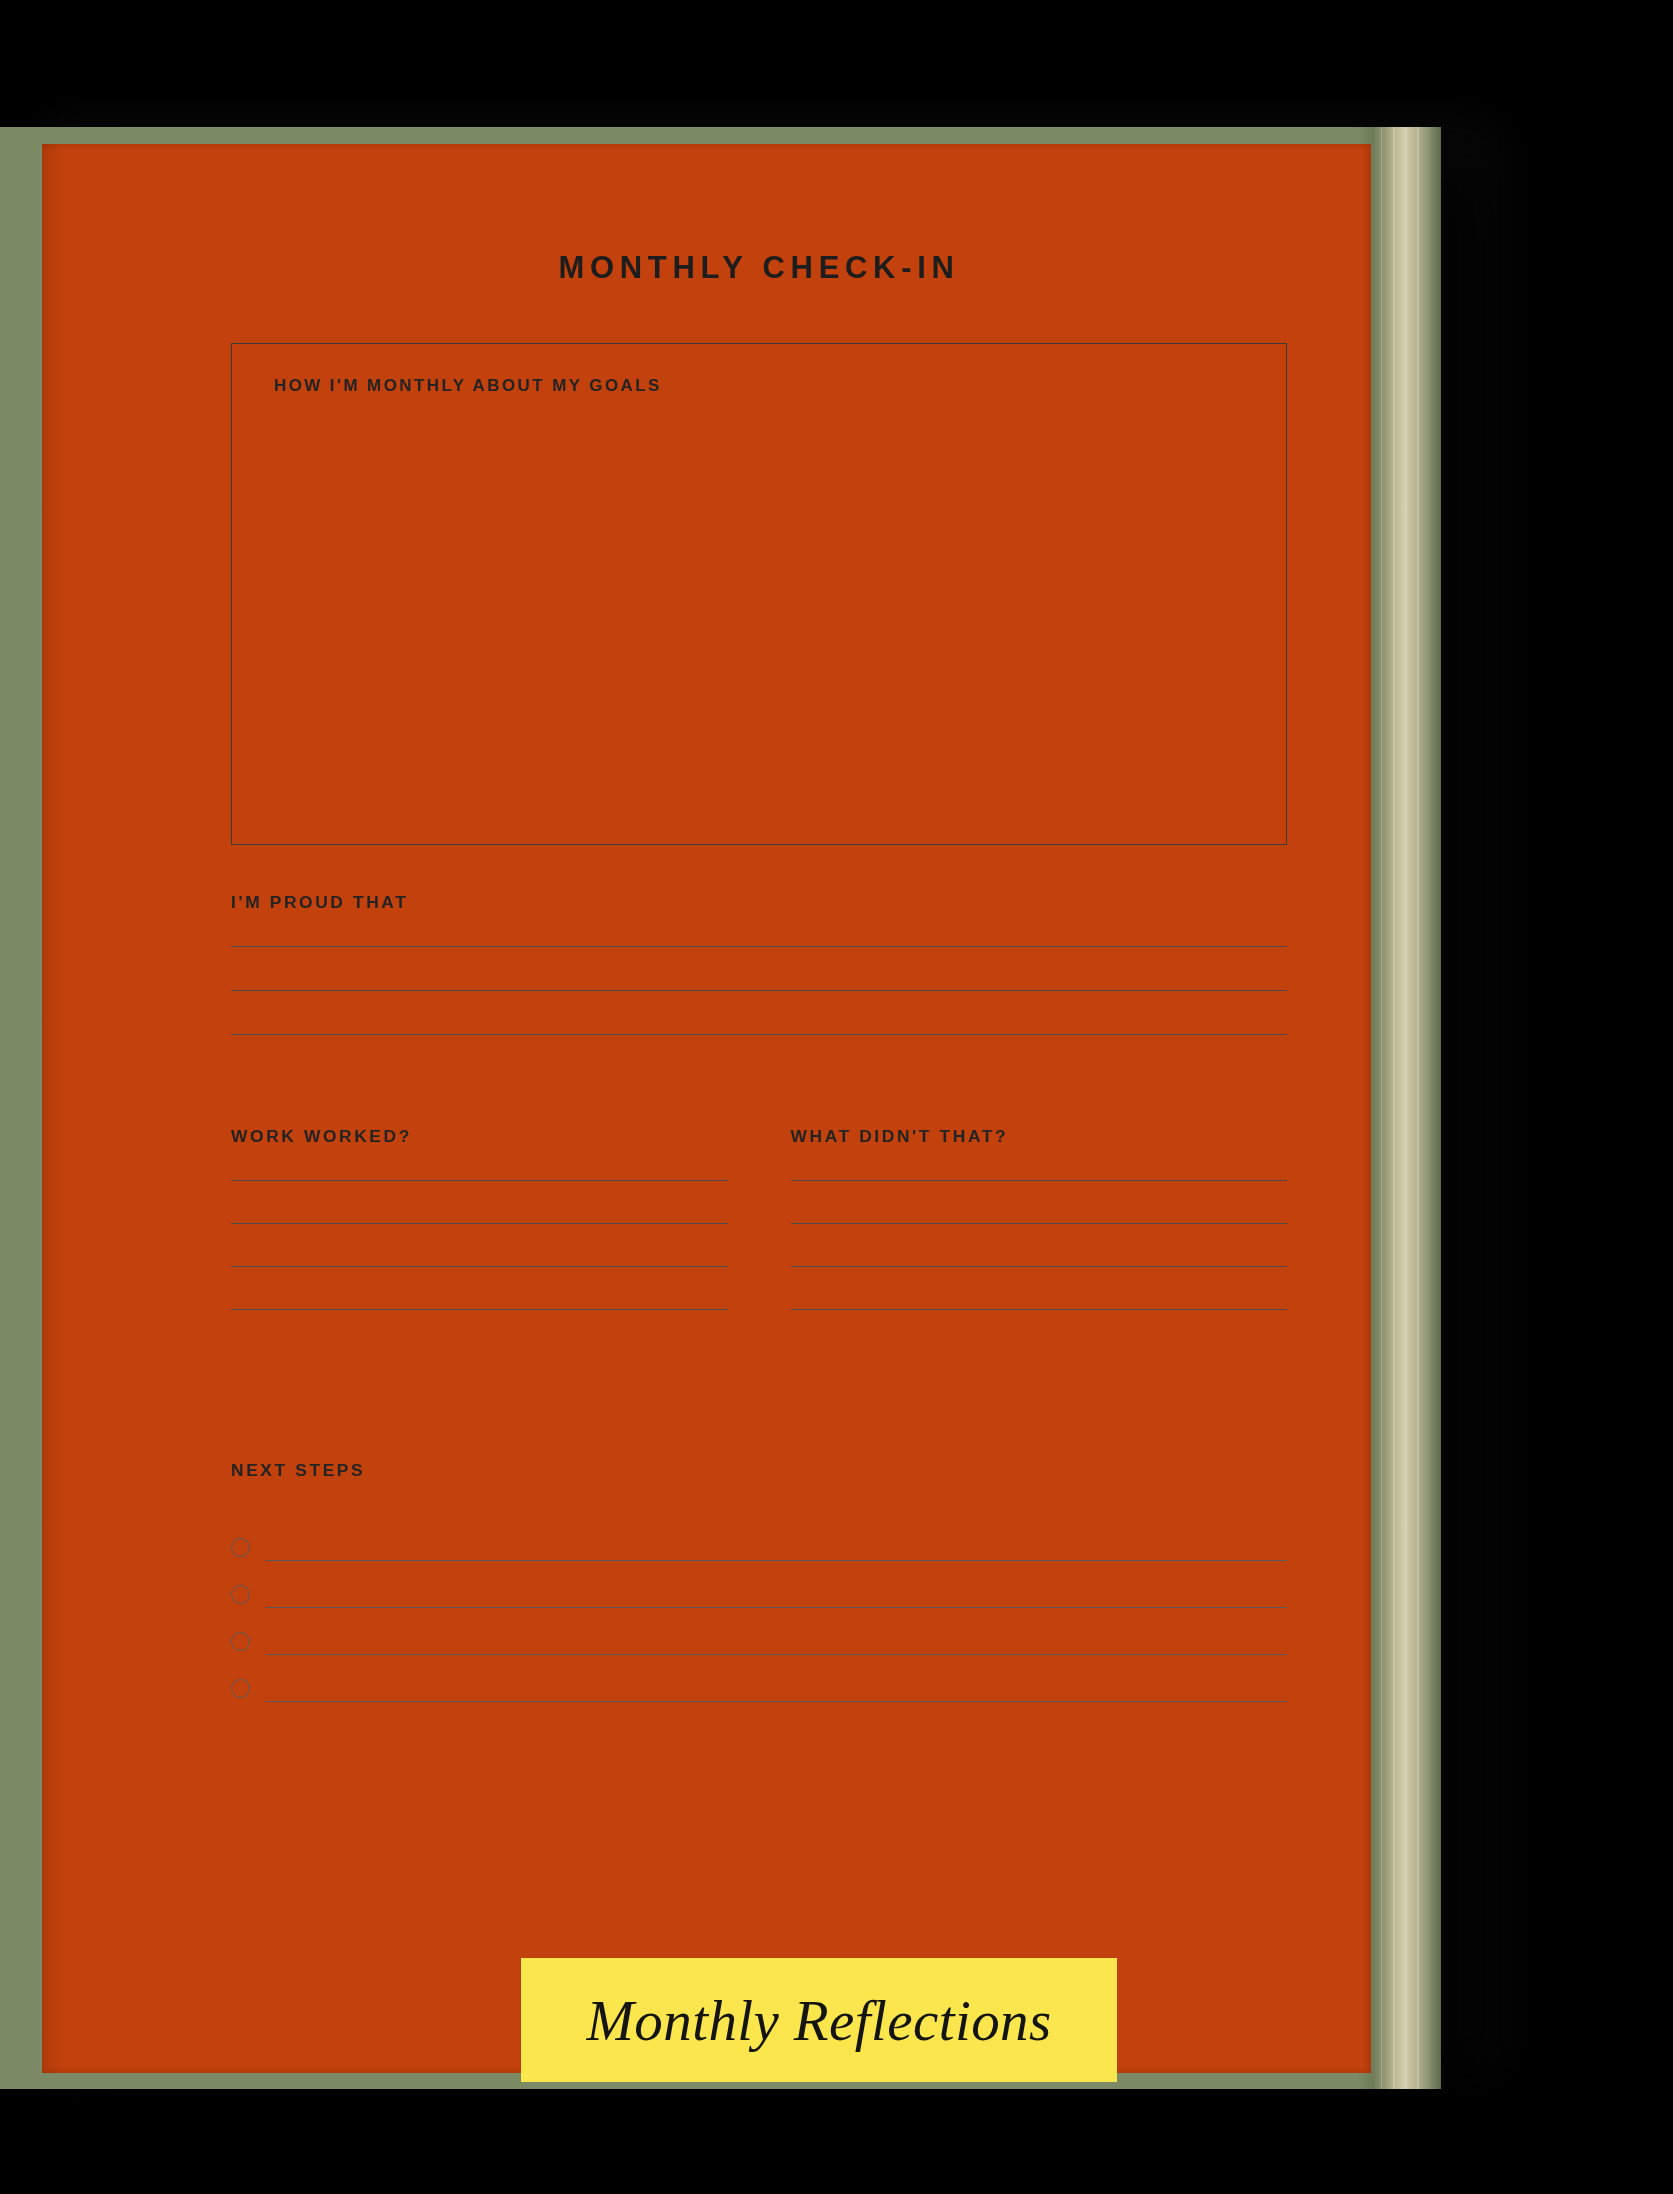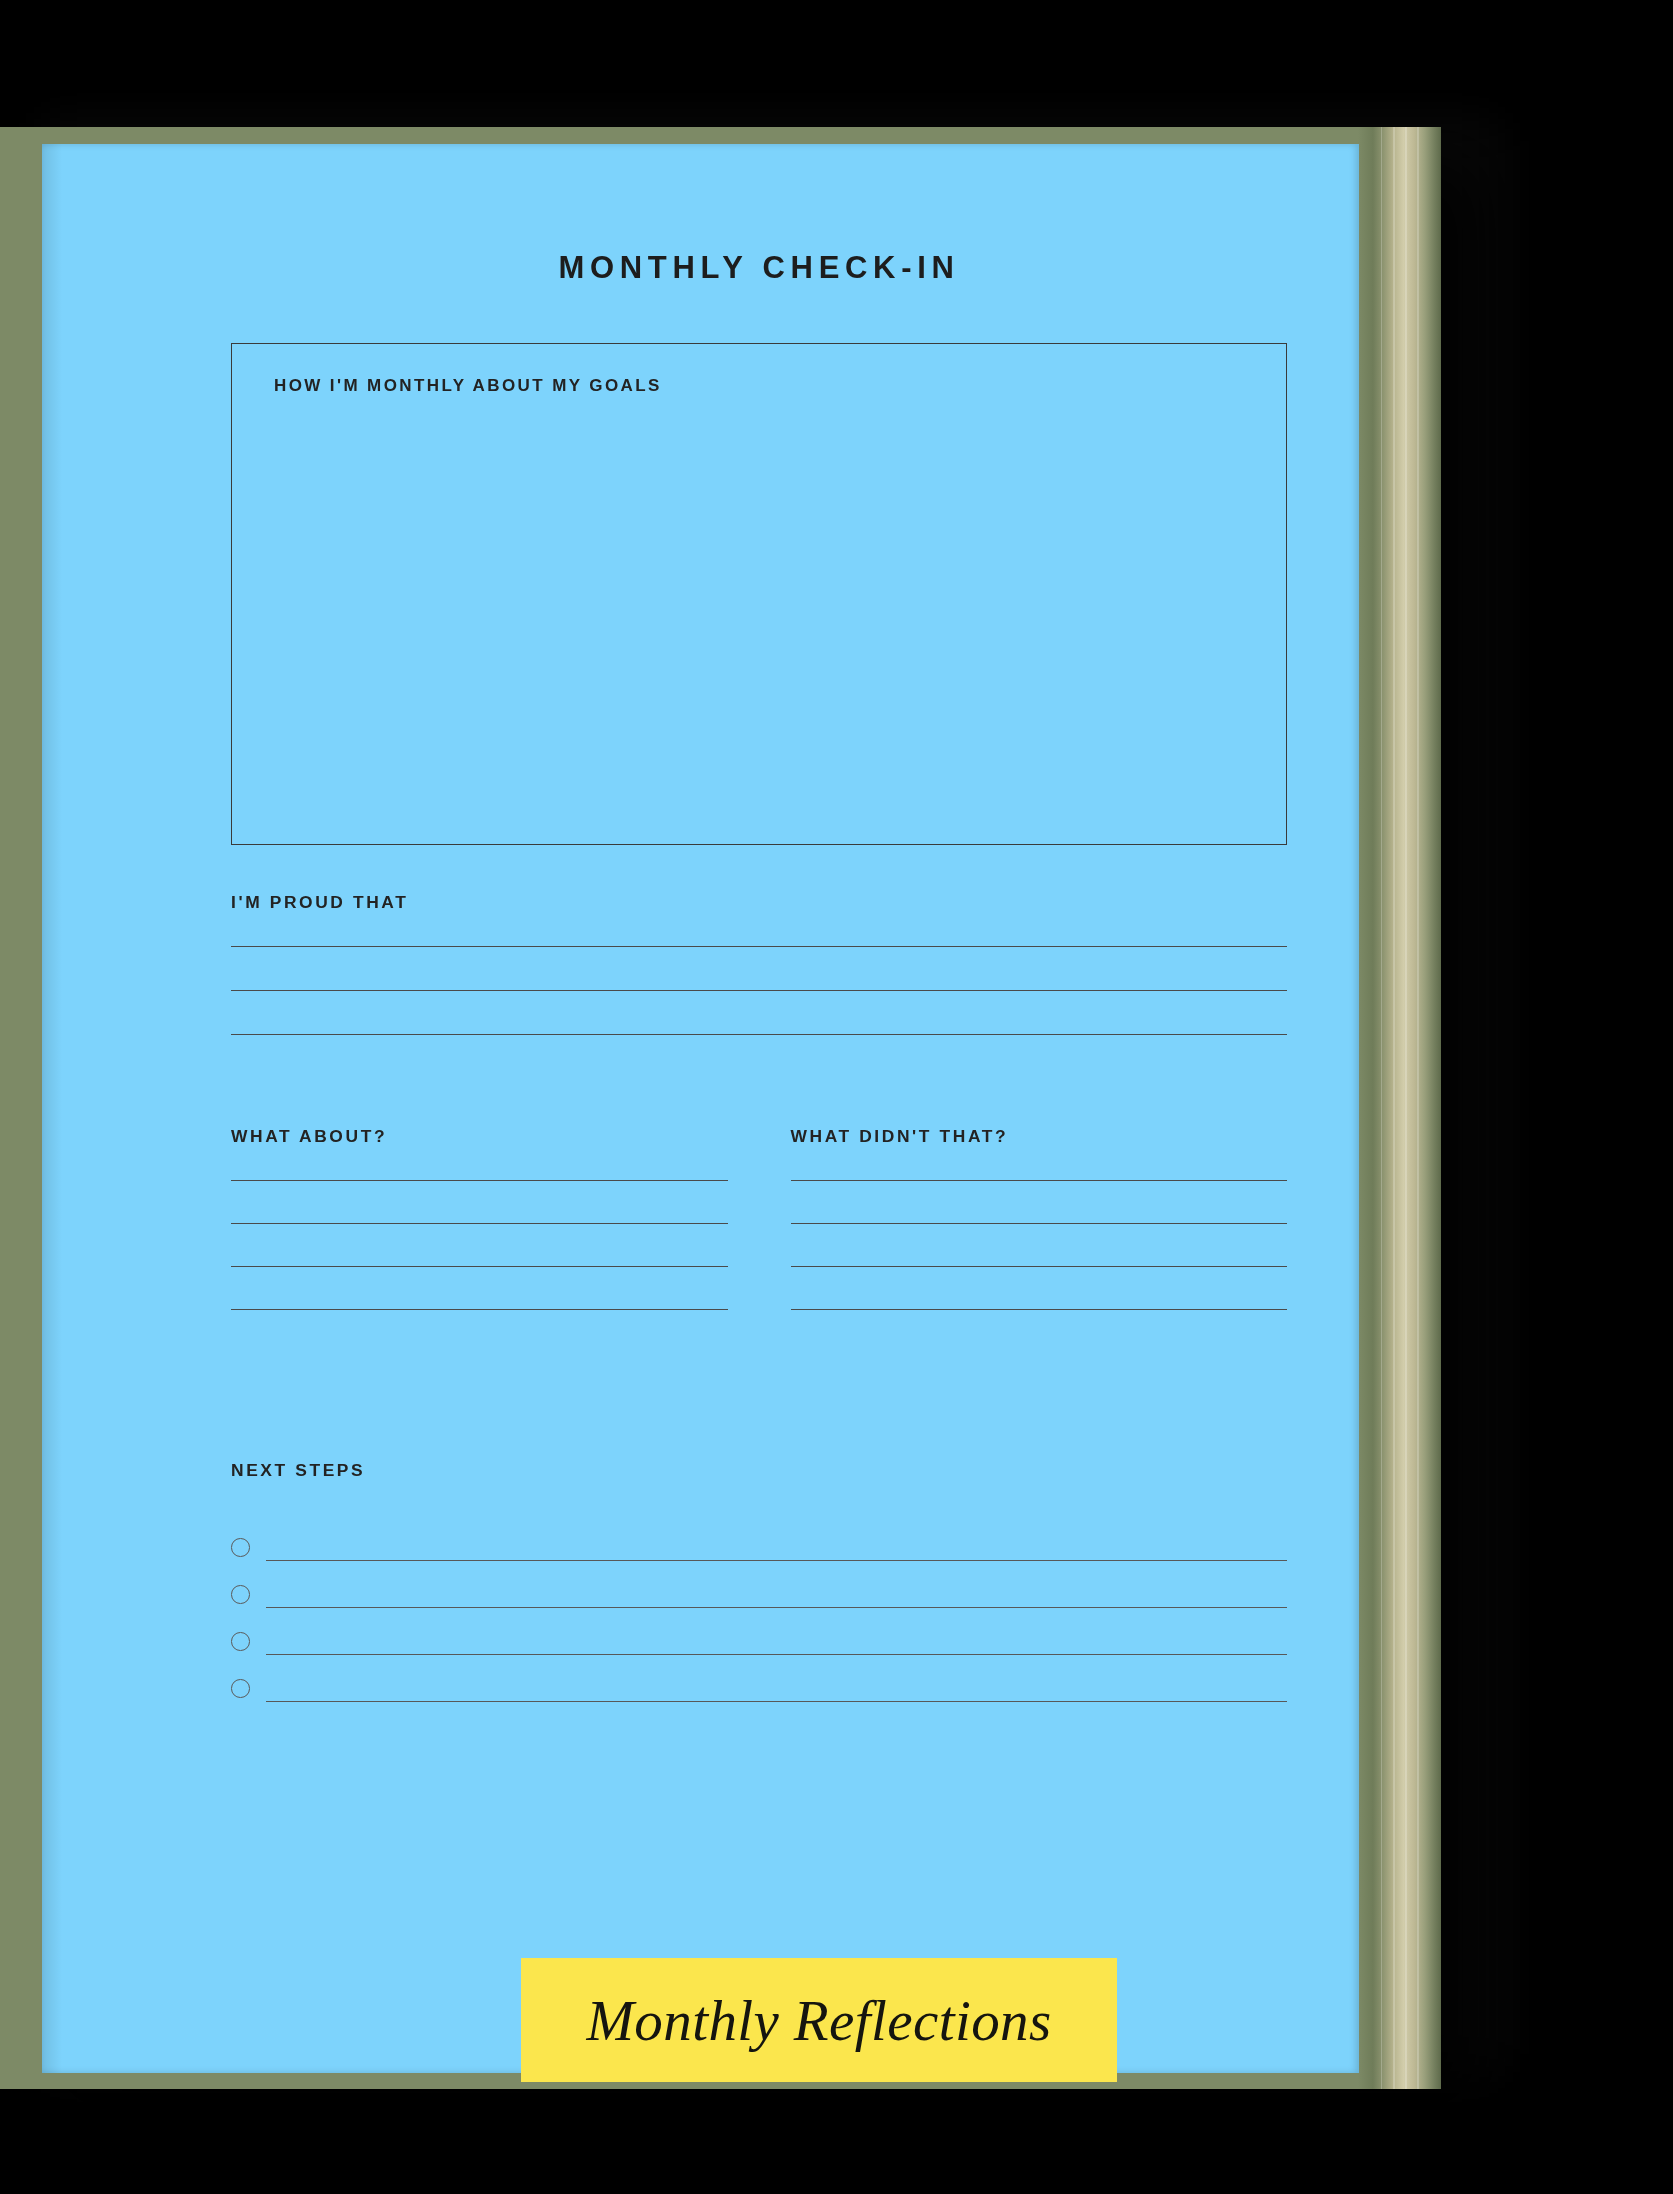--- a/index.html
+++ b/index.html
@@ -56,22 +56,23 @@
     height: 100%;
     background: rgba(255,255,255,0.22);
   }
 
   .page {
     position: absolute;
     left: 42px;
     top: 16.6px;
     width: 1317px;
     height: 1929px;
-    background: #7dd3fc;
+    background: #c2410c;
     box-shadow: -3px 0 7.5px rgba(0,0,0,0.16) inset;
+    padding-left: 12px;
   }
   .page-gutter {
     position: absolute;
     left: 0;
     top: 0;
     width: 19.6px;
     height: 100%;
     background: linear-gradient(to right, rgba(0,0,0,0.10), rgba(0,0,0,0.0));
   }
 
@@ -222,21 +223,21 @@
 
       <div class="section">
         <div class="section-label">I'M PROUD THAT</div>
         <div class="rule"></div>
         <div class="rule"></div>
         <div class="rule"></div>
       </div>
 
       <div class="two-col">
         <div class="col">
-          <div class="section-label">WHAT ABOUT?</div>
+          <div class="section-label">WORK WORKED?</div>
           <div class="rule"></div>
           <div class="rule"></div>
           <div class="rule"></div>
           <div class="rule"></div>
         </div>
         <div class="col">
           <div class="section-label">WHAT DIDN'T THAT?</div>
           <div class="rule"></div>
           <div class="rule"></div>
           <div class="rule"></div>

